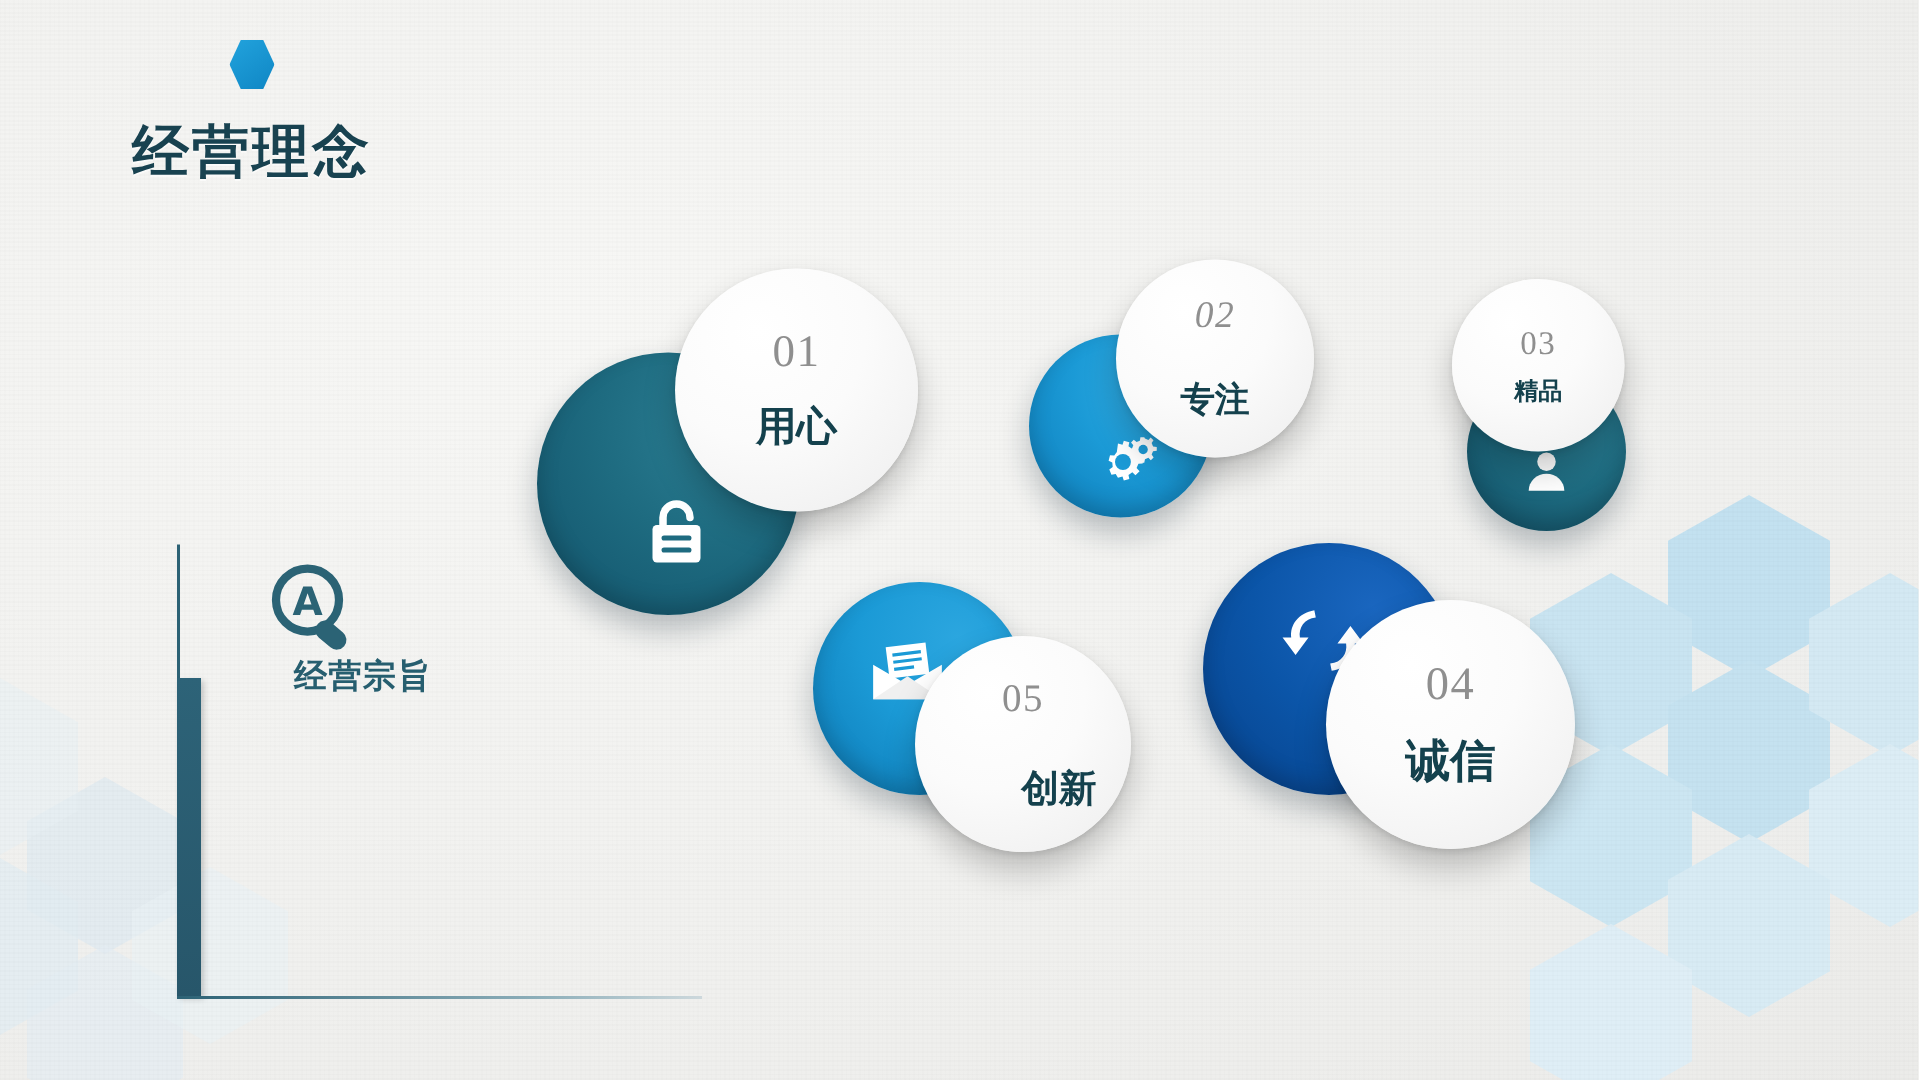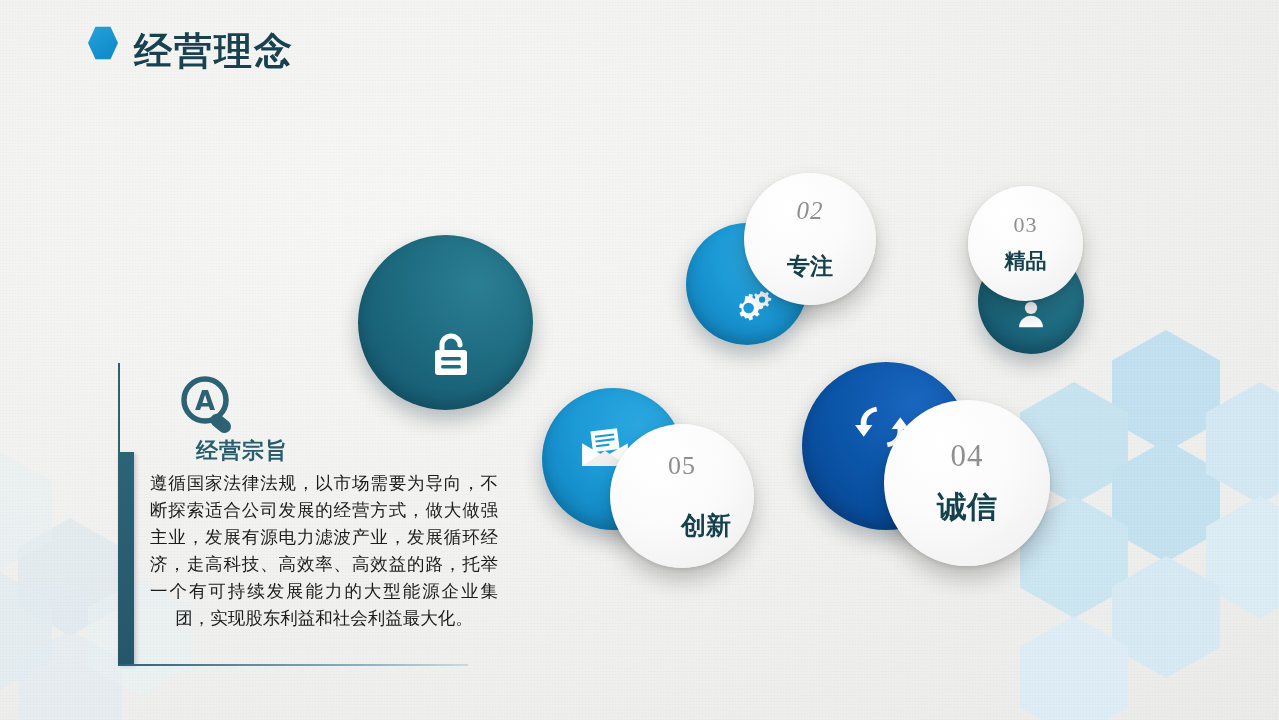--- a/index.html
+++ b/index.html
@@ -23,21 +23,21 @@
     opacity:.8;
   }
 
   
   .hex{
     position:absolute;
     clip-path:polygon(50% 0%,100% 25%,100% 75%,50% 100%,0% 75%,0% 25%);
   }
 
   
-  #title-row{position:absolute;left:88px;top:26px;display:flex;align-items:flex-start;gap:16px;}
+  #title-row{position:absolute;left:88px;top:26px;display:flex;align-items:center;gap:16px;flex-direction:column;}
   #title-hex{
     width:30px;height:34px;
     background:linear-gradient(145deg,#22a3dd,#0f86c4);
     clip-path:polygon(25% 2%,75% 2%,100% 50%,75% 98%,25% 98%,0% 50%);
     filter:drop-shadow(0 2px 2px rgba(0,0,0,.18));
   }
   #title-text{
     font-family:"DejaVu Sans","Liberation Sans",sans-serif;
     font-size:38px;font-weight:bold;color:#184250;letter-spacing:2px;
     text-shadow:0 1px 0 rgba(255,255,255,.6);
@@ -122,34 +122,37 @@
 
     <div id="magnifier">
       <svg viewBox="0 0 72 62" width="72" height="62">
         <circle cx="29" cy="26" r="21" fill="none" stroke="#2b6375" stroke-width="5.5"></circle>
         <text x="29" y="36" text-anchor="middle" font-family="DejaVu Sans, sans-serif" font-size="26" font-weight="bold" fill="#2b6375">A</text>
         <rect x="40" y="37" width="23" height="13" rx="6.5" fill="#2b6375" transform="rotate(40 40 37)"></rect>
       </svg>
     </div>
 
     <div id="panel-heading">经营宗旨</div>
-    <div id="panel-body">遵循国家法律法规，以市场需要为导向，不断探索适合公司发展的经营方式，做大做强主业，发展有源电力滤波产业，发展循环经济，走高科技、高效率、高效益的路，托举一个有可持续发展能力的大型能源企业集团，实现股东利益和社会利益最大化。</div>
   </div>
 
   <div class="grp" style="left:358px;top:235px;width:260px;height:190px;">
     <div class="circ-color" style="left:0;top:0;width:175px;height:175px;
                 background:radial-gradient(circle at 68% 28%, #2b7e93 0%, #1e6b80 45%, #11526a 100%);">
       <div class="ico" style="margin-left:10px;margin-top:62px;">
         <svg viewBox="0 0 44 48" width="44" height="48">
           <path d="M13 20 v-5 a9 9 0 0 1 18 0" fill="none" stroke="#fff" stroke-width="5" stroke-linecap="round"></path>
           <rect x="6" y="20" width="32" height="25" rx="3" fill="#fff"></rect>
           <rect x="12" y="27" width="20" height="3.4" rx="1.7" fill="#1e6b80"></rect>
           <rect x="12" y="35" width="20" height="3.4" rx="1.7" fill="#1e6b80"></rect>
         </svg>
       </div>
+    </div>
+    <div class="circ-white" style="left:92px;top:-56px;width:162px;height:162px;">
+      <div class="c-num" style="font-size:30px;margin-bottom:14px;">01</div>
+      <div class="c-label" style="font-size:27px;">用心</div>
     </div>
   </div>
 
   <div class="grp" style="left:686px;top:223px;width:220px;height:150px;">
     <div class="circ-color" style="left:0;top:0;width:122px;height:122px;
                 background:radial-gradient(circle at 70% 26%, #34aee4 0%, #1b9ad6 45%, #0d7bb8 100%);">
       <div class="ico" style="margin-left:8px;margin-top:48px;">
         <svg viewBox="0 0 46 38" width="44" height="36">
           <g fill="#fff">
             <path d="M17 6 l3.2.9.9-2.9 3.9 1.1-.6 2.9 2.7 1.8 2.2-2 2.9 2.8-2.1 2.2 1.3 3 3 .2v4l-3 .3-1.3 3 2.1 2.2-2.9 2.8-2.2-2-2.7 1.8.6 2.9-3.9 1.1-.9-2.9-3.2.9-1.6-2.6-3 .5-1.5-3.7 2.4-1.8-.3-3.1-2.6-1.2 1-3.9 3 .2 1.8-2.6z"></path>
@@ -171,21 +174,21 @@
                 background:radial-gradient(circle at 66% 26%, #2c8096 0%, #1e6b80 48%, #114f66 100%);">
       <div class="ico" style="margin-top:26px;">
         <svg viewBox="0 0 34 34" width="30" height="30">
           <circle cx="17" cy="10" r="7" fill="#fff"></circle>
           <path d="M3.5 32 a13.5 13 0 0 1 27 0 z" fill="#fff"></path>
         </svg>
       </div>
     </div>
     <div class="circ-white" style="left:-10px;top:-62px;width:115px;height:115px;">
       <div class="c-num" style="font-size:22px;margin-bottom:9px;">03</div>
-      <div class="c-label" style="font-size:21px;">精品</div>
+      <div class="c-label" style="font-size:16px;">精品</div>
     </div>
   </div>
 
   <div class="grp" style="left:802px;top:362px;width:240px;height:200px;">
     <div class="circ-color" style="left:0;top:0;width:168px;height:168px;
                 background:radial-gradient(circle at 68% 26%, #1a66bf 0%, #0b55a8 48%, #06418a 100%);">
       <div class="ico" style="margin-left:-8px;margin-top:-38px;">
         <svg viewBox="0 0 58 54" width="56" height="52">
           <g fill="#fff">
             <path d="M23 6 C12 8 6 16 7 25 l-6 0 9 12 9-12 -6 0 C12 18 16 12 24 11 z"></path>

